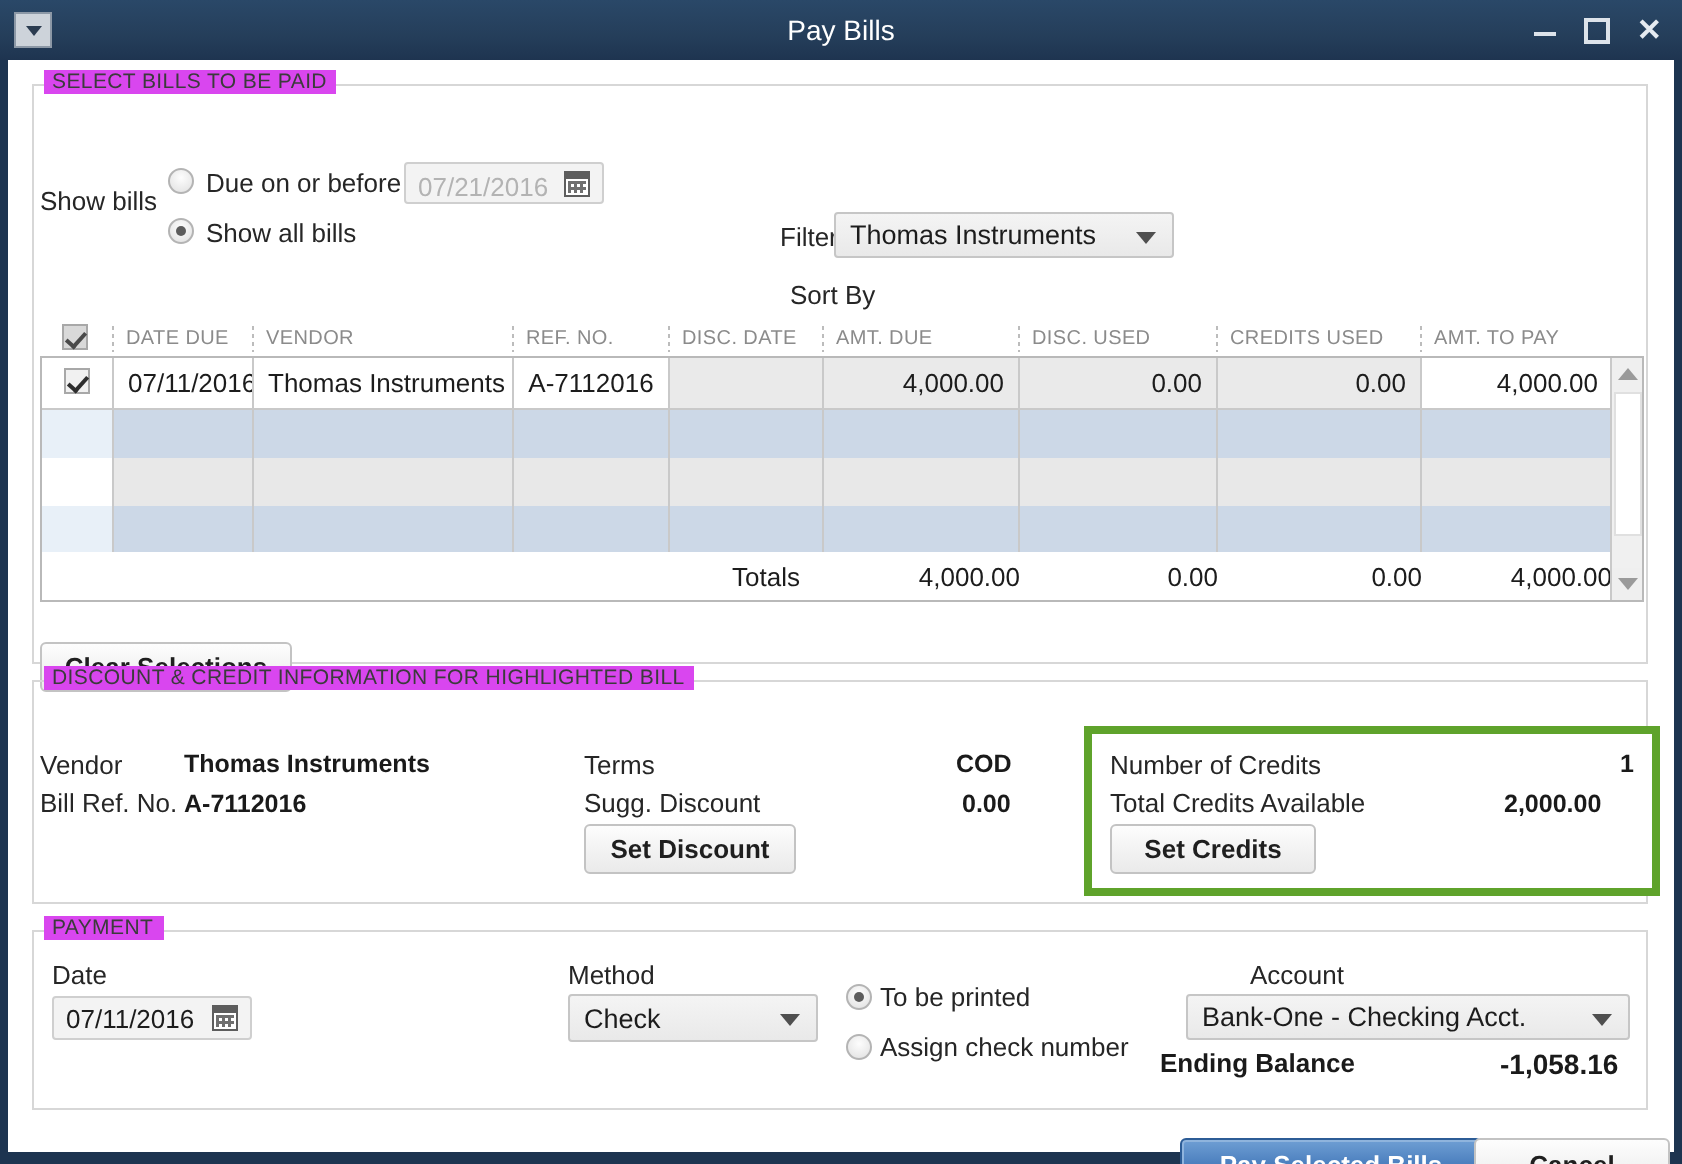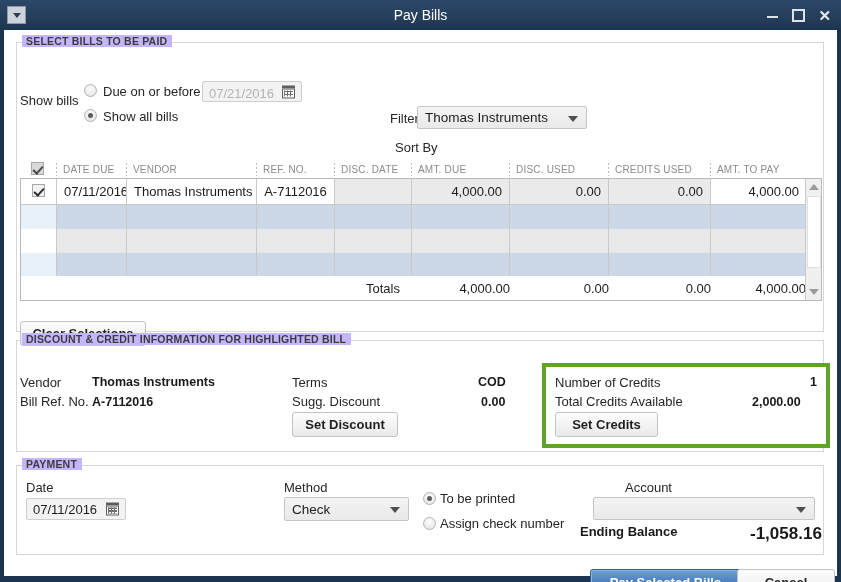--- a/index.html
+++ b/index.html
@@ -94,24 +94,24 @@
 
   
   .groupbox {
     position: absolute;
     border: 1px solid #d7d7d7;
     box-sizing: border-box;
     background: transparent;
   }
   .group-legend {
     position: absolute;
-    background: #c4b5fd;
+    background: #d946ef;
     padding: 0 5px 0 4px;
     font-size: 10.5px;
-    font-weight: bold;
+    font-weight: normal;
     color: #3b3b3b;
     letter-spacing: 0.2px;
     white-space: nowrap;
   }
 
   
   .lbl {
     position: absolute;
     font-size: 13px;
     color: #262626;
@@ -578,24 +578,25 @@
     <div class="lbl" style="left:436px; top:461px;">
       <span>To be printed</span>
     </div>
     <div class="radio" style="left:419px; top:487px;"></div>
     <div class="lbl" style="left:436px; top:486px;">
       <span>Assign check number</span>
     </div>
 
     <div class="lbl" style="left:589px; top:450px;margin-left:32px;">Account</div>
     <div class="combo" style="left:589px; top:467px; width:222px; height:23px;">
+      <span>Bank-One - Checking Acct.</span>
       <span class="arrow"></span>
     </div>
     <div class="lbl-bold" style="left:576px; top:494px; font-size:13px;">Ending Balance</div>
-    <div class="lbl-bold" style="left:746px; top:494px; font-size:17px;">-1,058.16</div>
+    <div class="lbl-bold" style="left:746px; top:494px; font-size:14px;">-1,058.16</div>
 
     <div class="btn btn-primary" style="left:586px; top:539px; width:151px; height:27px;">
       <span>Pay Selected Bills</span>
     </div>
     <div class="btn" style="left:733px; top:539px; width:98px; height:27px;">
       <span>Cancel</span>
     </div>
 
   </div>
 </div>

